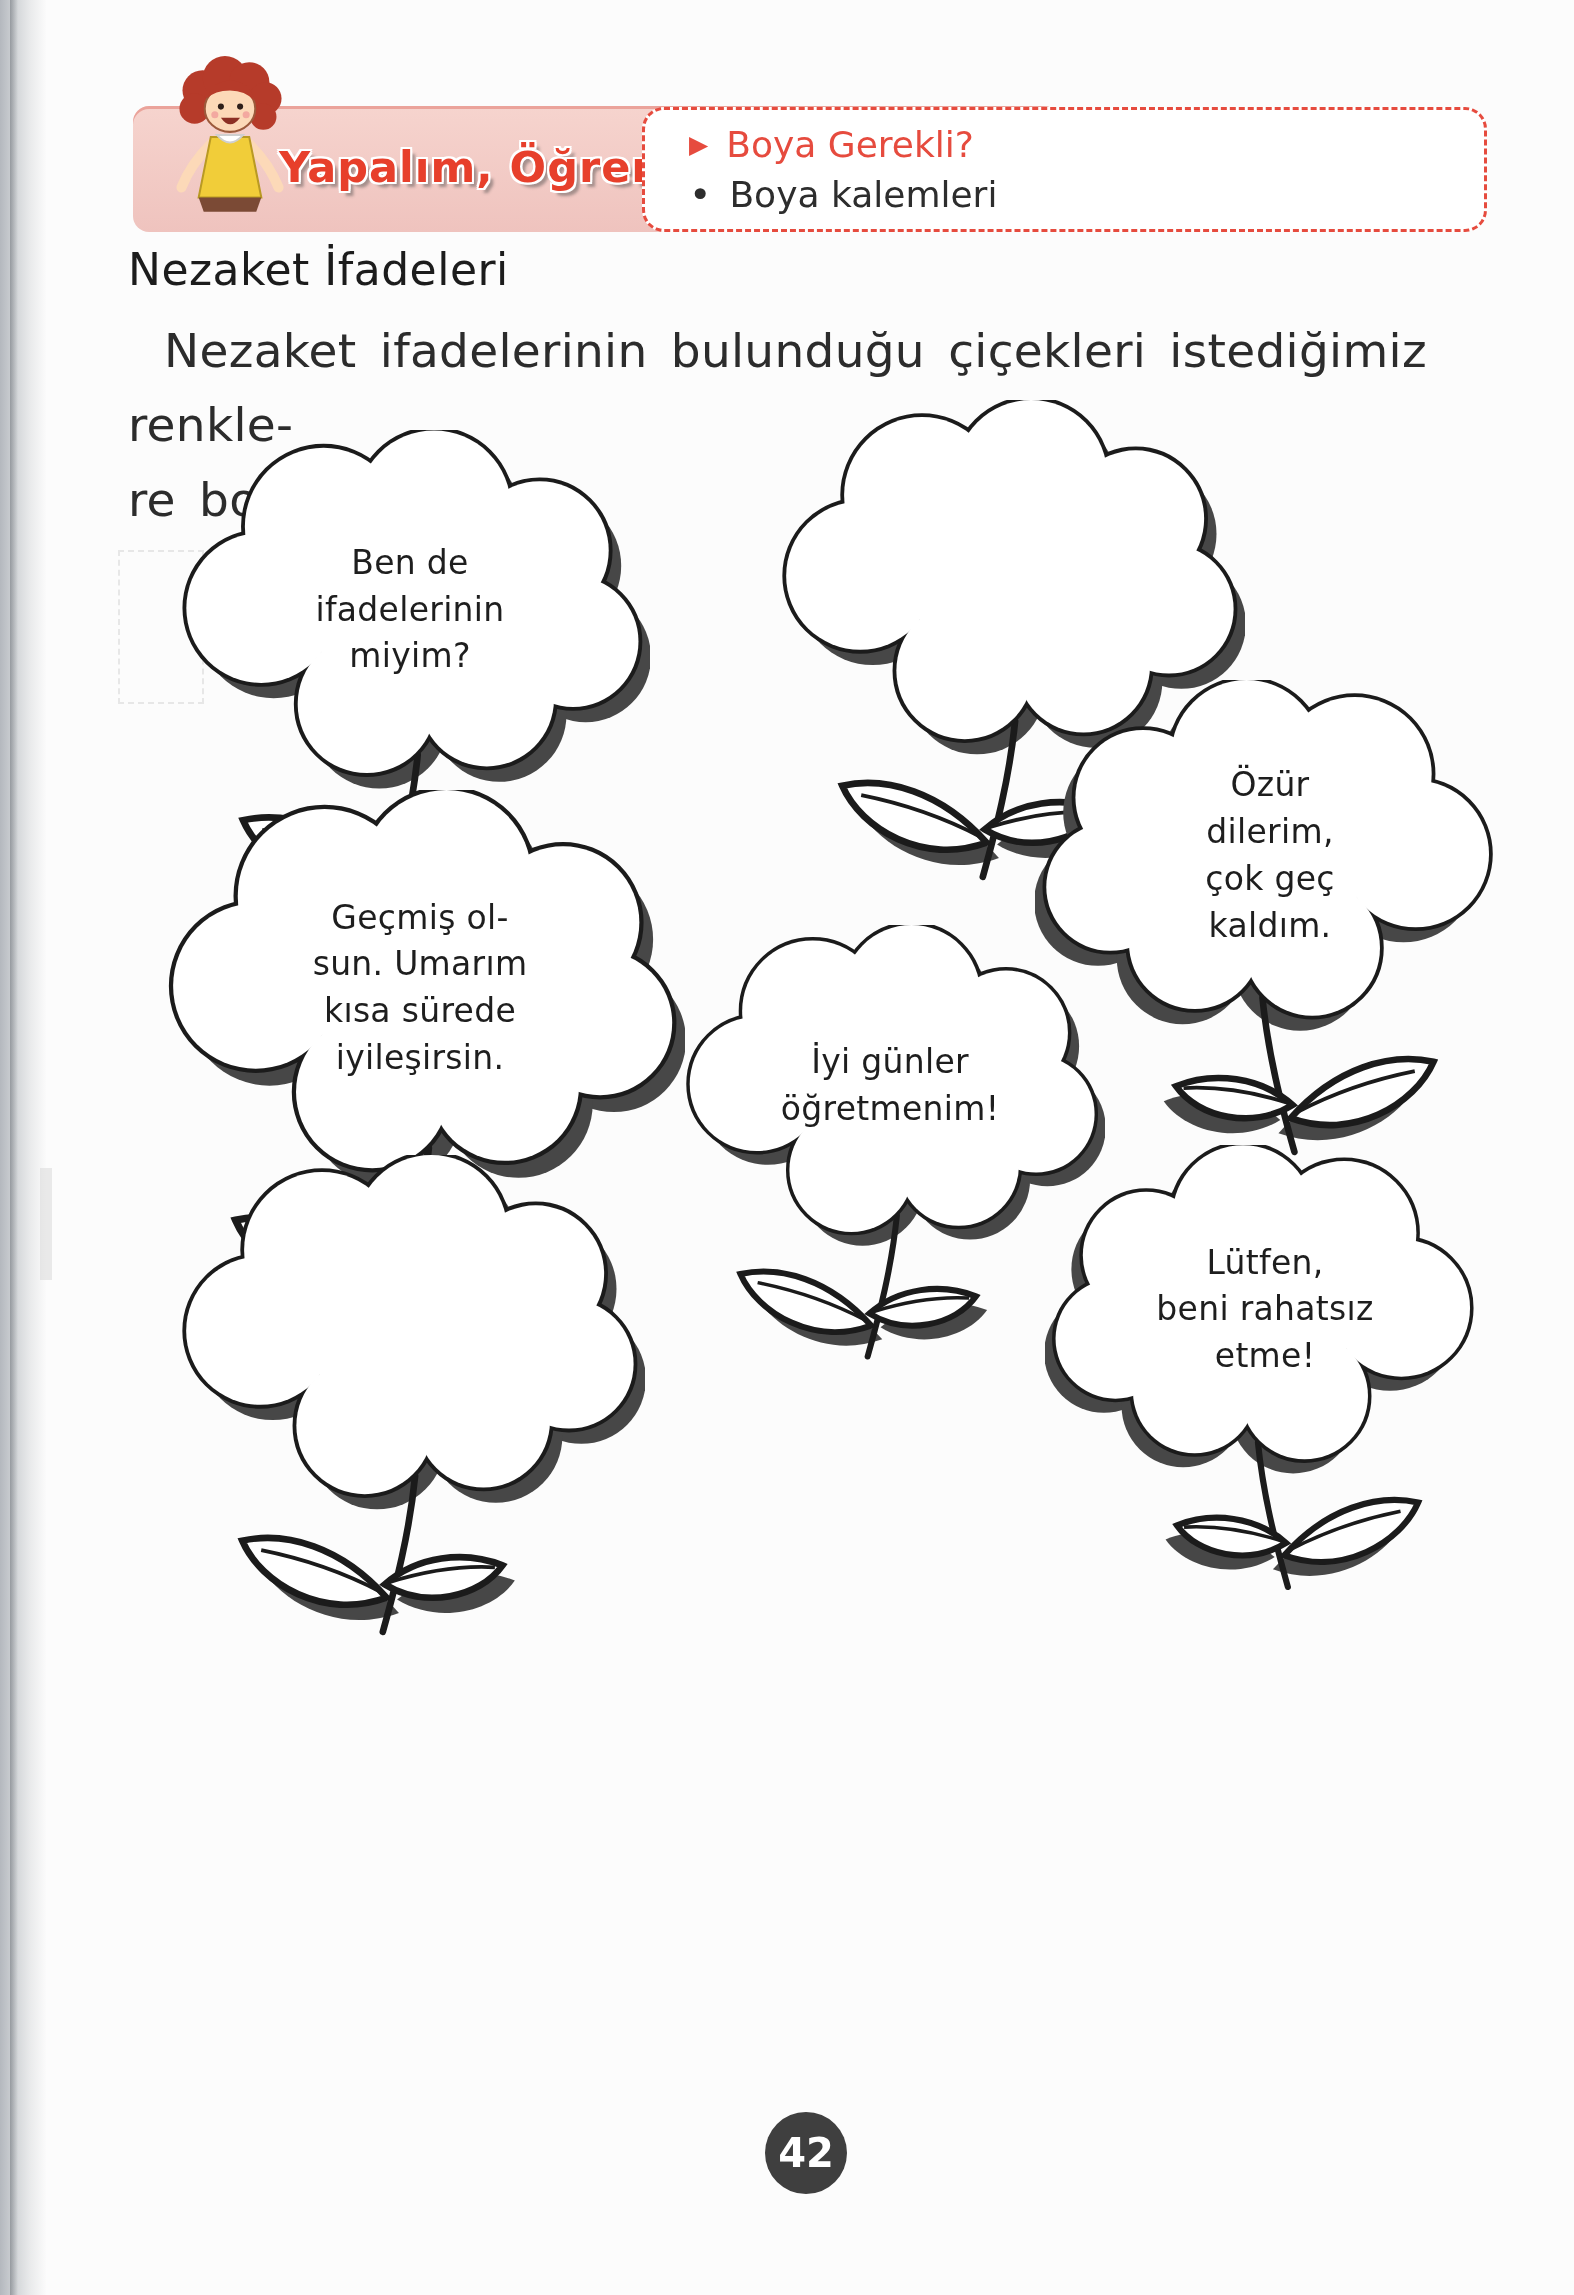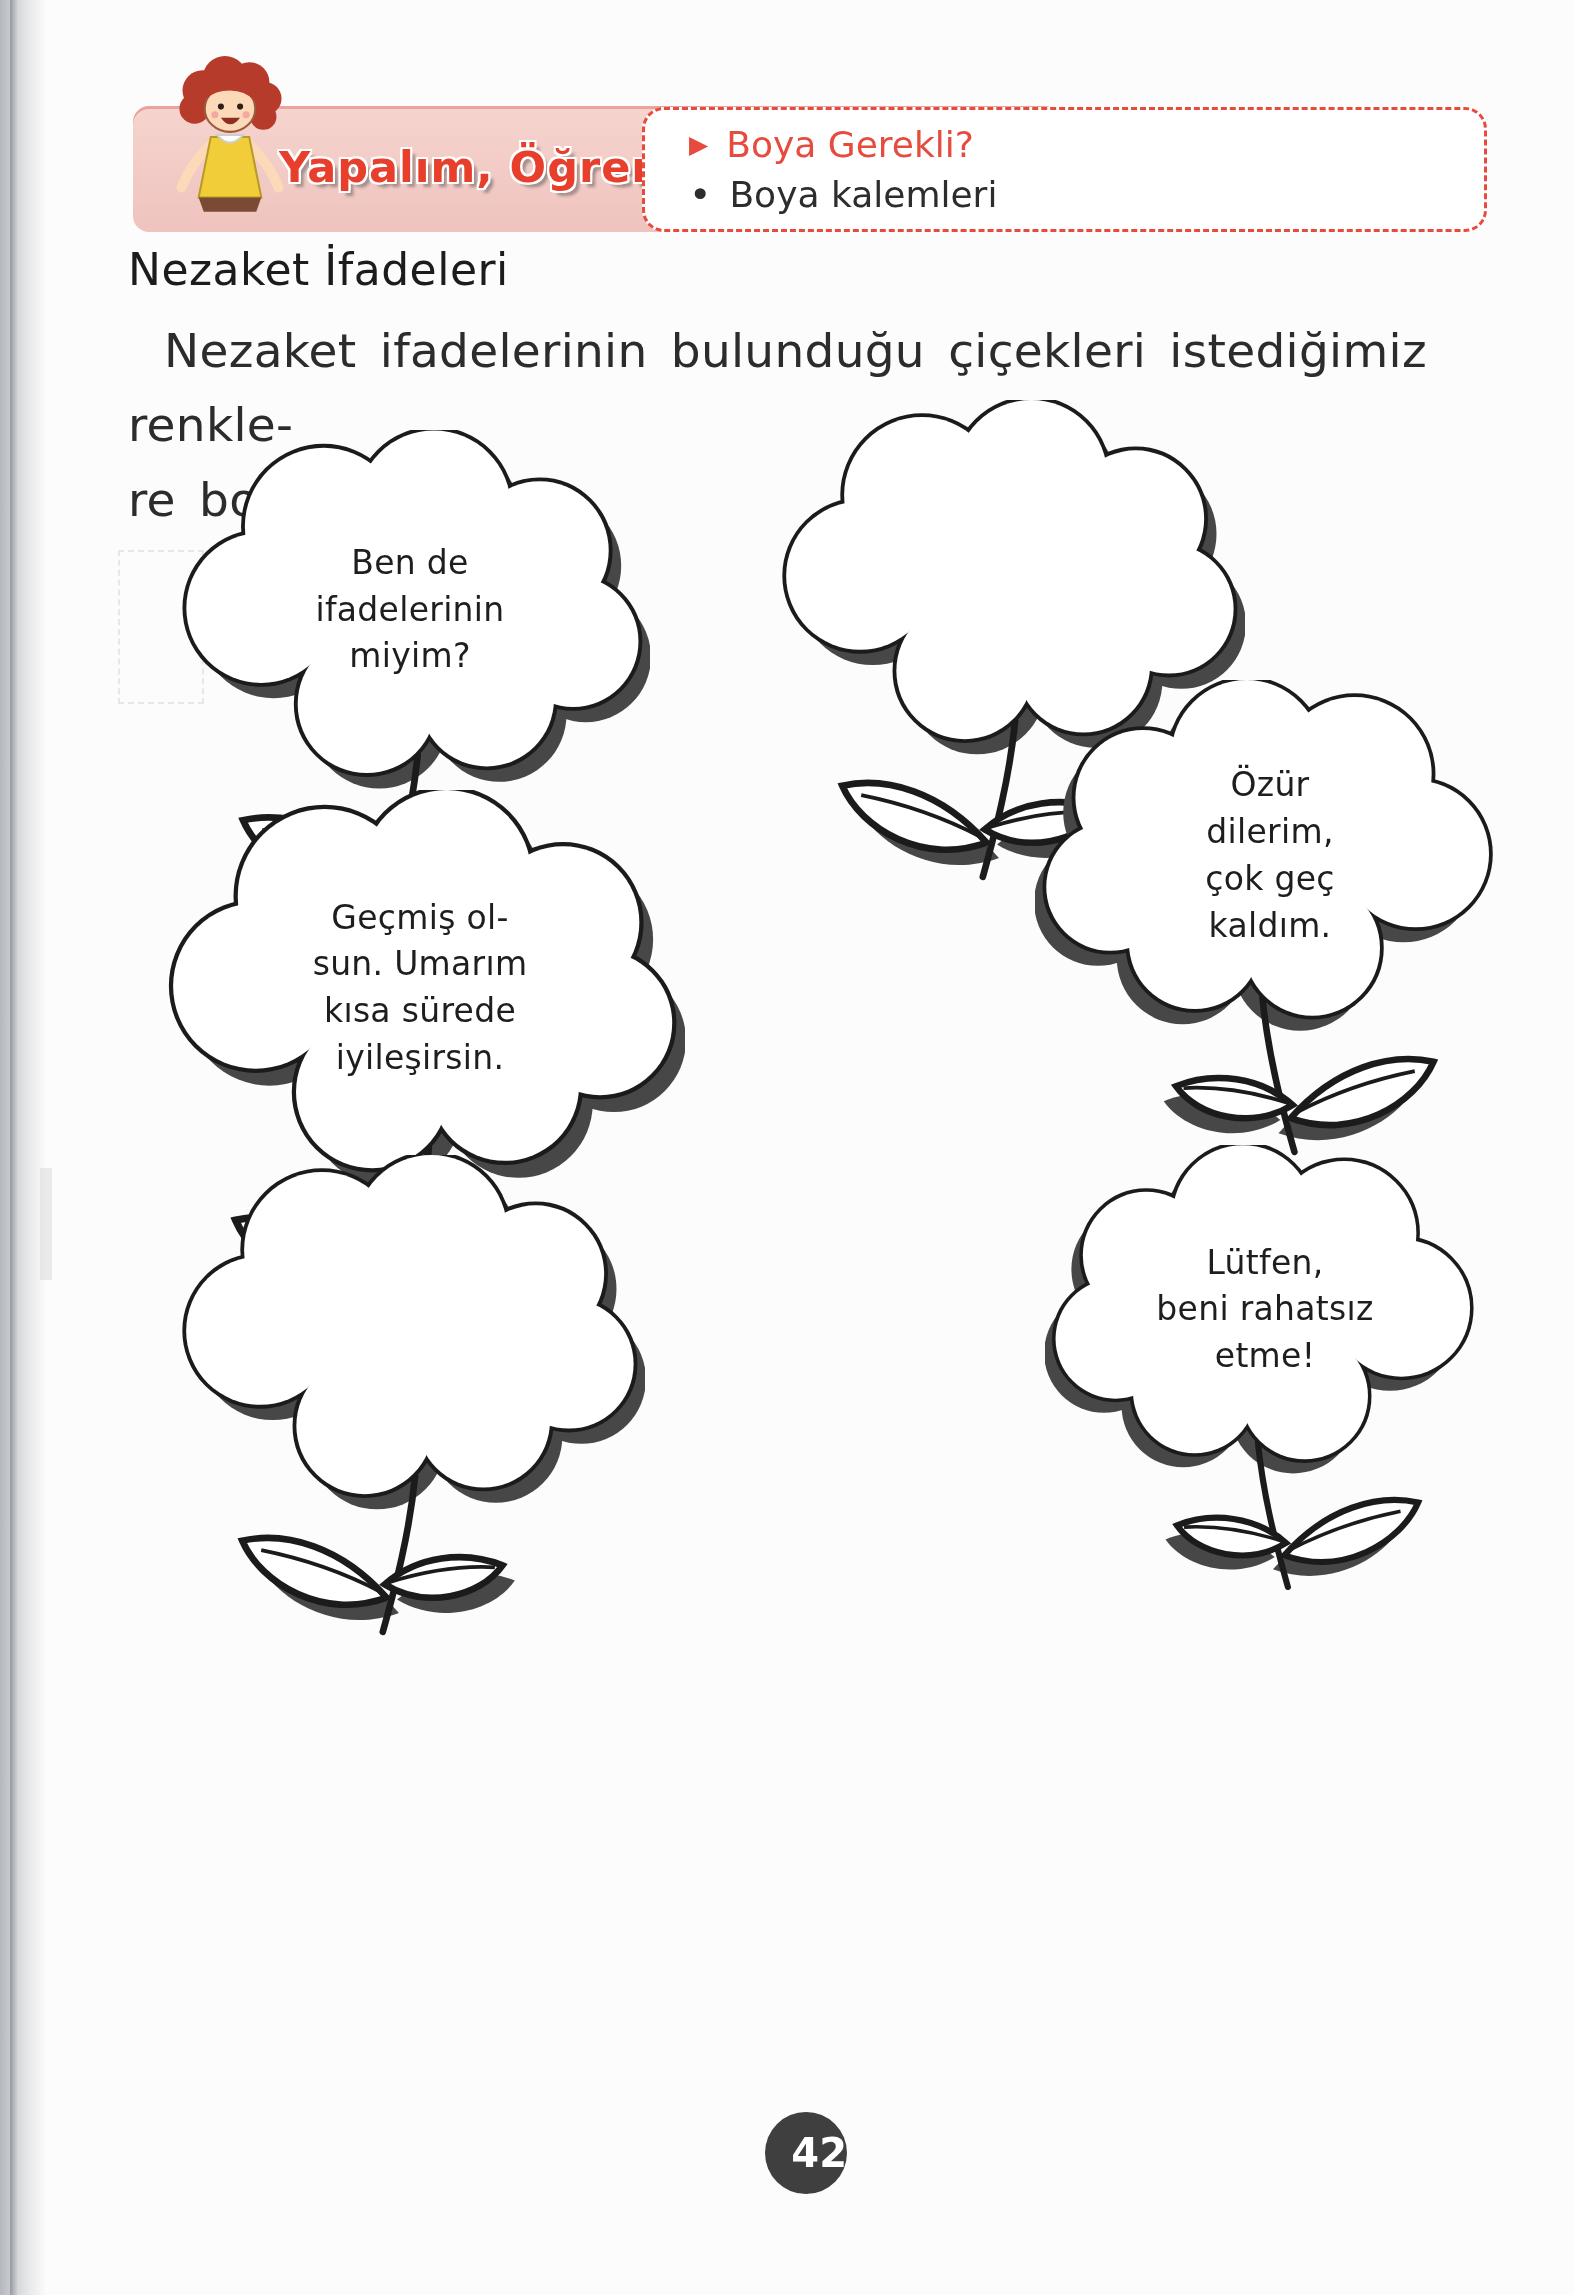--- a/index.html
+++ b/index.html
@@ -58,21 +58,21 @@
   .flower.mirror .flower-art{transform:scaleX(-1);}
   .flower-text{
     position:absolute;left:9%;right:9%;top:5%;height:62%;
     display:flex;align-items:center;justify-content:center;text-align:center;
     font-size:33px;line-height:1.42;color:#1e1e1e;white-space:pre-line;
     letter-spacing:.3px;
   }
   
   .page-number{
     position:absolute;left:765px;top:2112px;width:82px;height:82px;border-radius:50%;
-    background:#3f3f3f;color:#fff;display:flex;align-items:center;justify-content:flex-end;
+    background:#3f3f3f;color:#fff;display:flex;align-items:center;justify-content:center;
     font-size:40px;font-weight:bold;
   }
   
   .artifact-box{position:absolute;border:2px dashed #d7d7d7;opacity:.55;}
   .artifact-strip{position:absolute;background:#d2d2d2;opacity:.45;}
 </style>
 </head>
 <body>
 
 <div class="page">
@@ -201,20 +201,27 @@
   <div class="flower" style="left:155px;top:790px;width:530px;height:551px;">
     <svg class="flower-art" viewBox="0 0 500 520">
         <use href="#flower-shape"></use>
       </svg>
     <div class="flower-text">Geçmiş ol-
 sun. Umarım
 kısa sürede
 iyileşirsin.</div>
   </div>
 
+  <div class="flower" style="left:675px;top:925px;width:430px;height:447px;">
+    <svg class="flower-art" viewBox="0 0 500 520">
+        <use href="#flower-shape"></use>
+      </svg>
+    <div class="flower-text">İyi günler
+öğretmenim!</div>
+  </div>
 
   <div class="flower" style="left:170px;top:1155px;width:475px;height:494px;">
     <svg class="flower-art" viewBox="0 0 500 520">
         <use href="#flower-shape"></use>
       </svg>
   </div>
 
   <div class="flower mirror" style="left:1045px;top:1145px;width:440px;height:458px;">
     <svg class="flower-art" viewBox="0 0 500 520">
         <use href="#flower-shape"></use>

